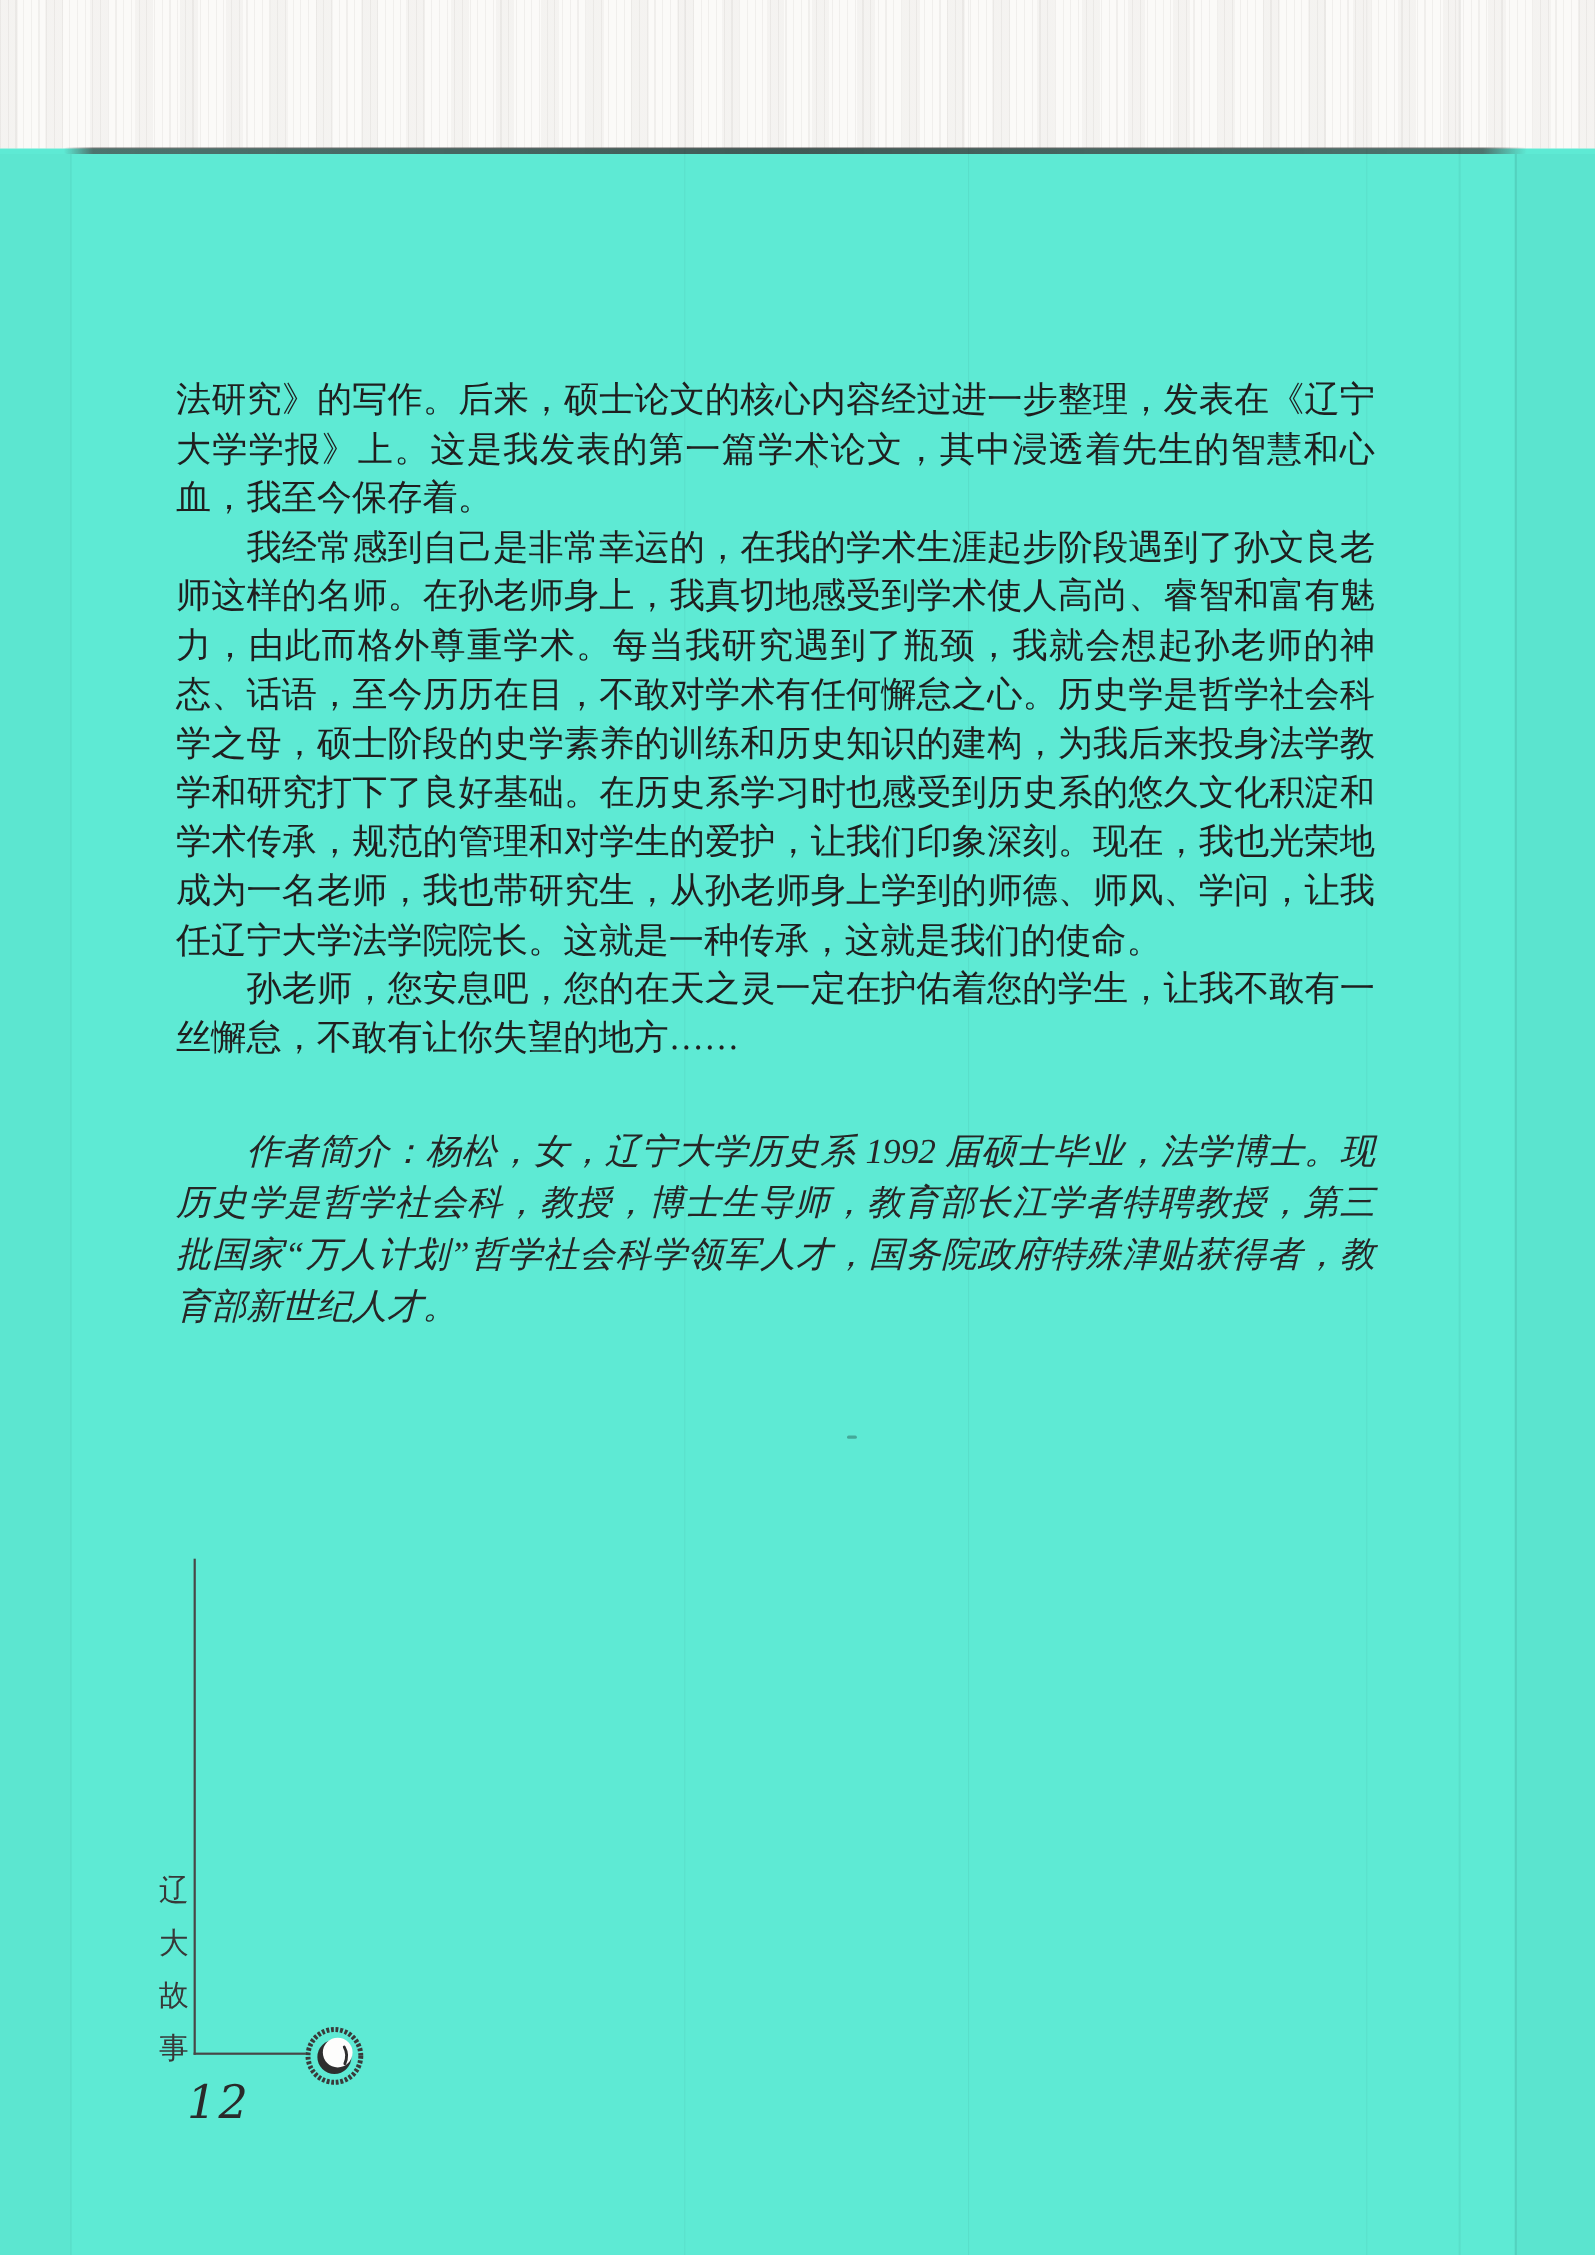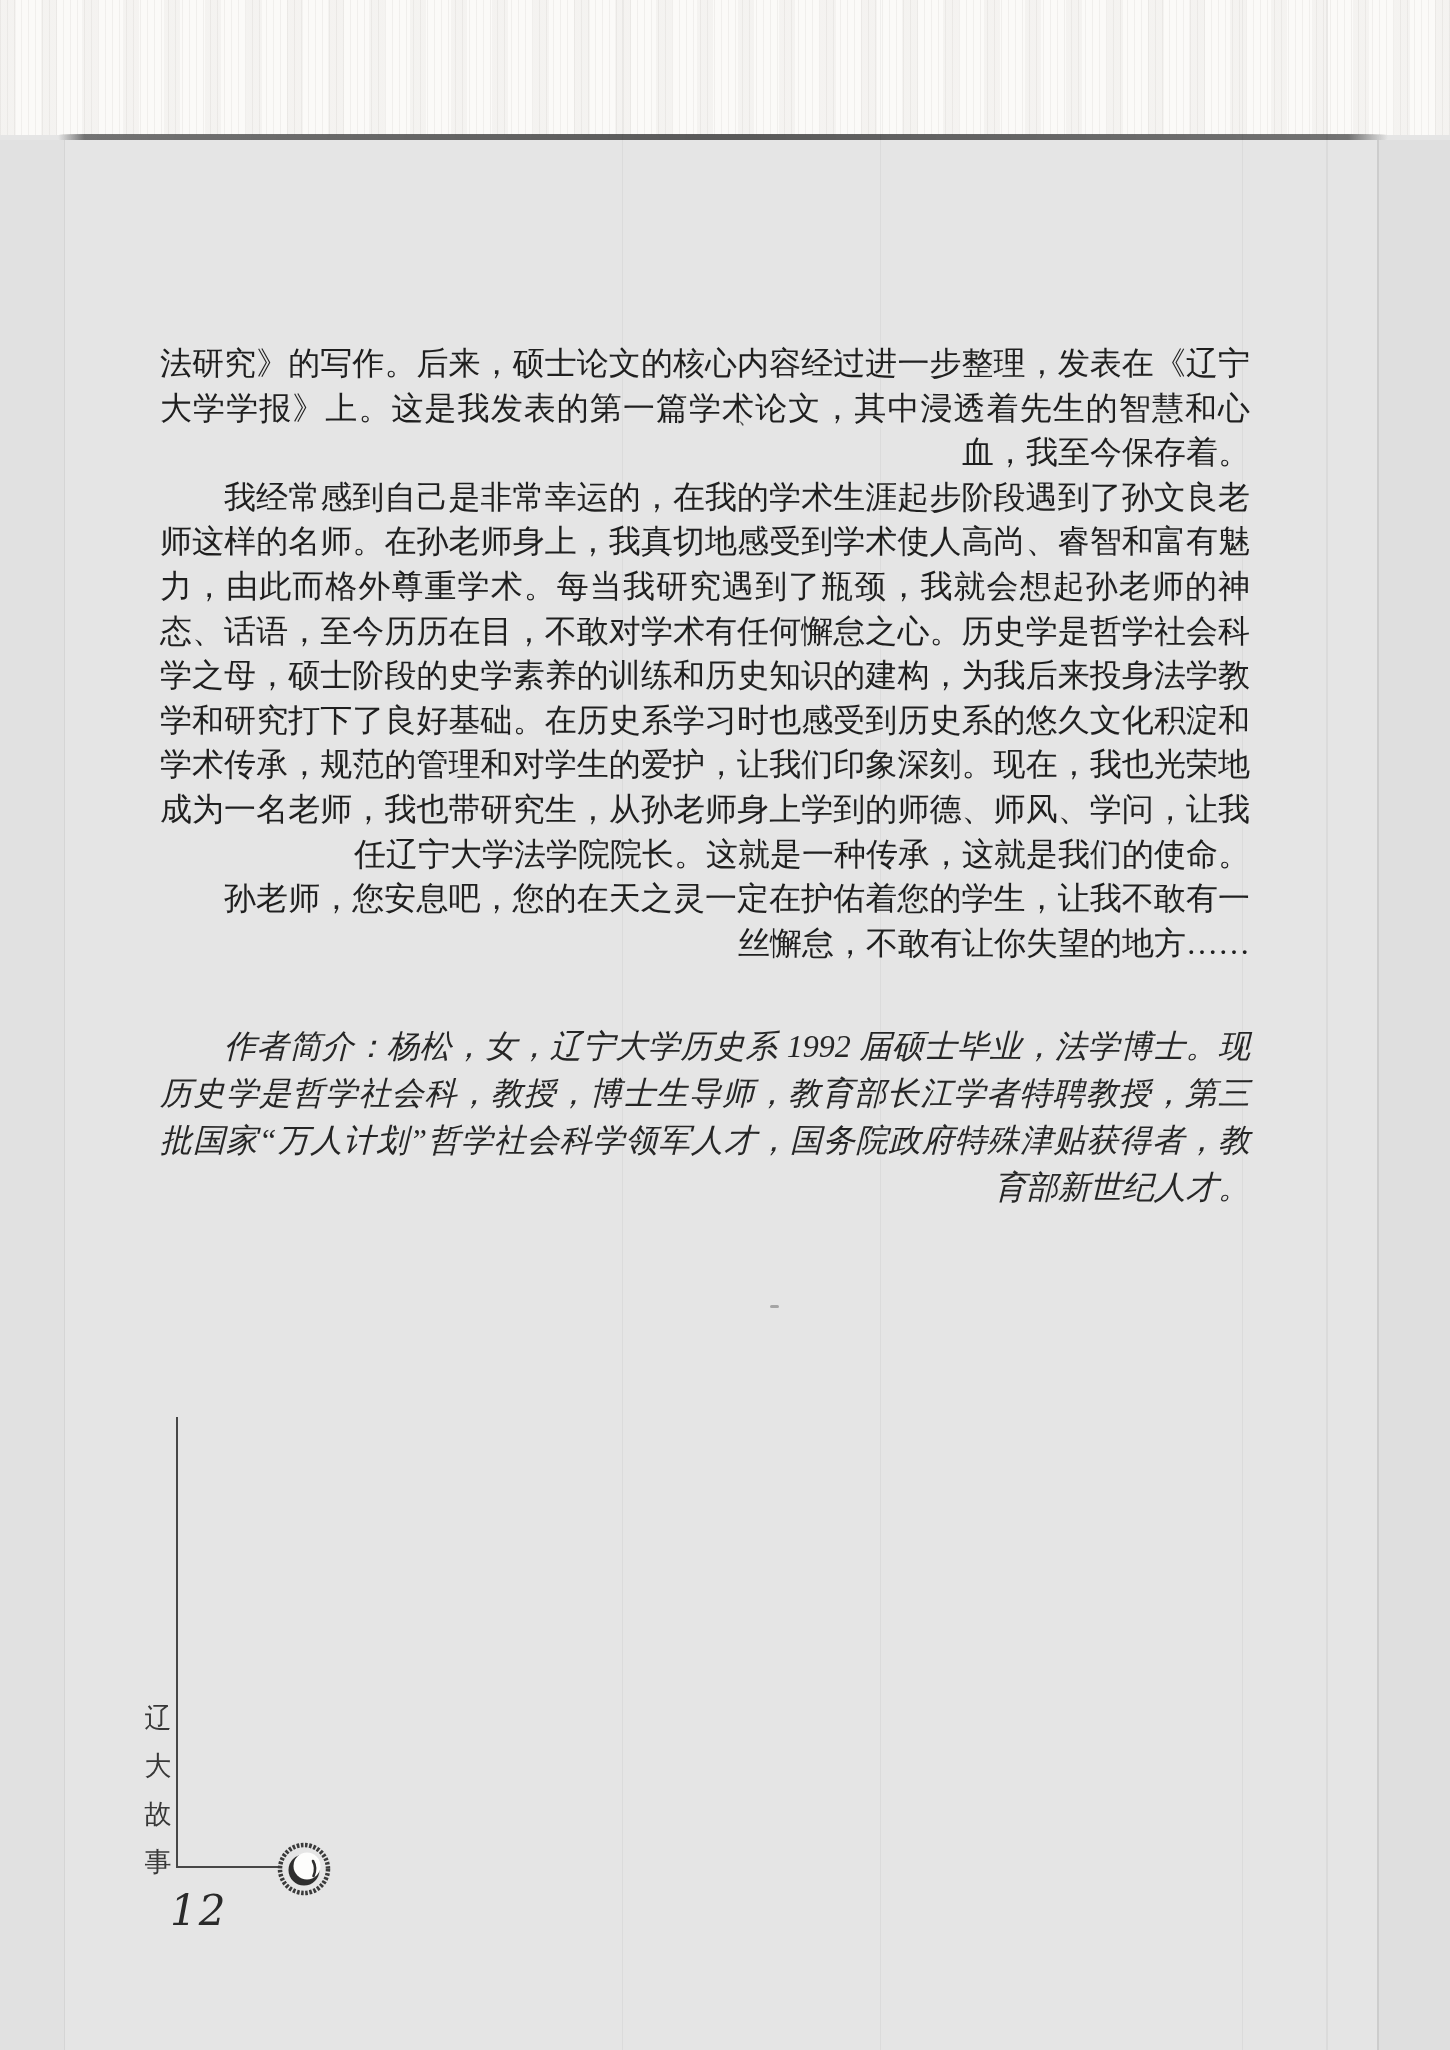--- a/index.html
+++ b/index.html
@@ -1,18 +1,18 @@
 <!DOCTYPE html>
 <html><head>
 <meta charset="utf-8">
 <style>
   html,body{margin:0;padding:0;}
   .screen{
     position:relative; width:1450px; height:2050px; overflow:hidden;
-    background:#e5e5e5;
+    background:#5eead4;
     font-family:"Liberation Serif","DejaVu Serif",serif;
   }
   
   .scan-band{
     position:absolute; left:0; top:0; width:1450px; height:135px;
     background:
       repeating-linear-gradient(90deg, rgba(175,170,165,0.14) 0 1px, rgba(0,0,0,0) 1px 7px),
       repeating-linear-gradient(90deg, rgba(185,180,175,0.10) 0 16px, rgba(0,0,0,0) 16px 41px),
       #fbfaf8;
   }
@@ -31,21 +31,21 @@
     position:absolute; left:160px; top:341px; width:1090px;
     font-size:32px; color:#1f1f1f;
   }
   .body-text .line{height:44.6px; line-height:44.6px;}
   .bio-text{
     position:absolute; left:160px; top:1023px; width:1090px;
     font-size:32px; color:#262626; font-style:italic;font-family:Liberation Serif, serif;
   }
   .bio-text .line{height:47px; line-height:47px;}
   .line.full{text-align:justify; text-align-last:justify;}
-  .line.short{text-align:right;}
+  .line.short{text-align:left;}
   .line.indent{text-indent:2em;}
 
   .stray-mark{position:absolute; left:737px; top:401px; font-size:22px; color:#4a4a4a;}
   .ink-speck{position:absolute; left:770px; top:1305px; width:9px; height:3px; border-radius:2px; background:rgba(0,0,0,0.28);}
 
   .spine-rule-v{position:absolute; left:176px; top:1417px; width:2px; height:451px; background:#474747;}
   .spine-rule-h{position:absolute; left:176px; top:1866px; width:102px; height:2px; background:#474747;}
   .spine-label{
     position:absolute; left:142px; top:1694px; width:32px;
     font-size:27px; color:#383838; text-align:center;

